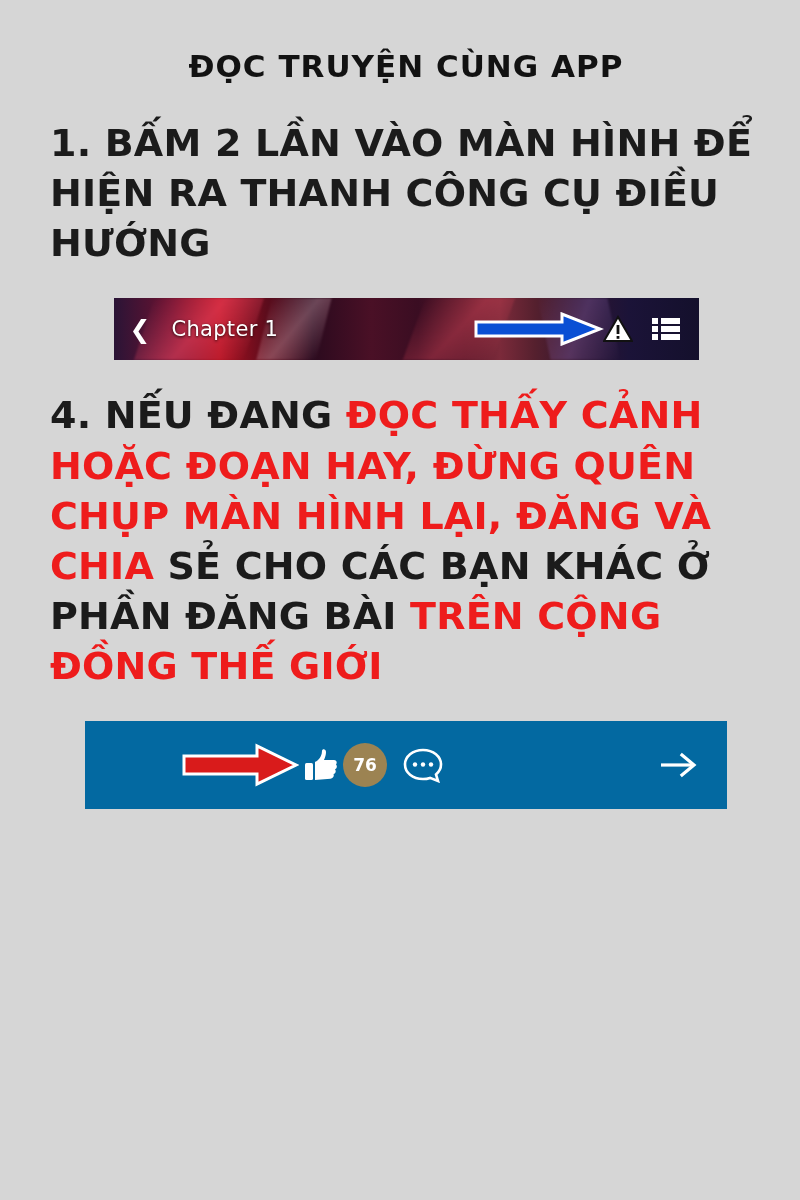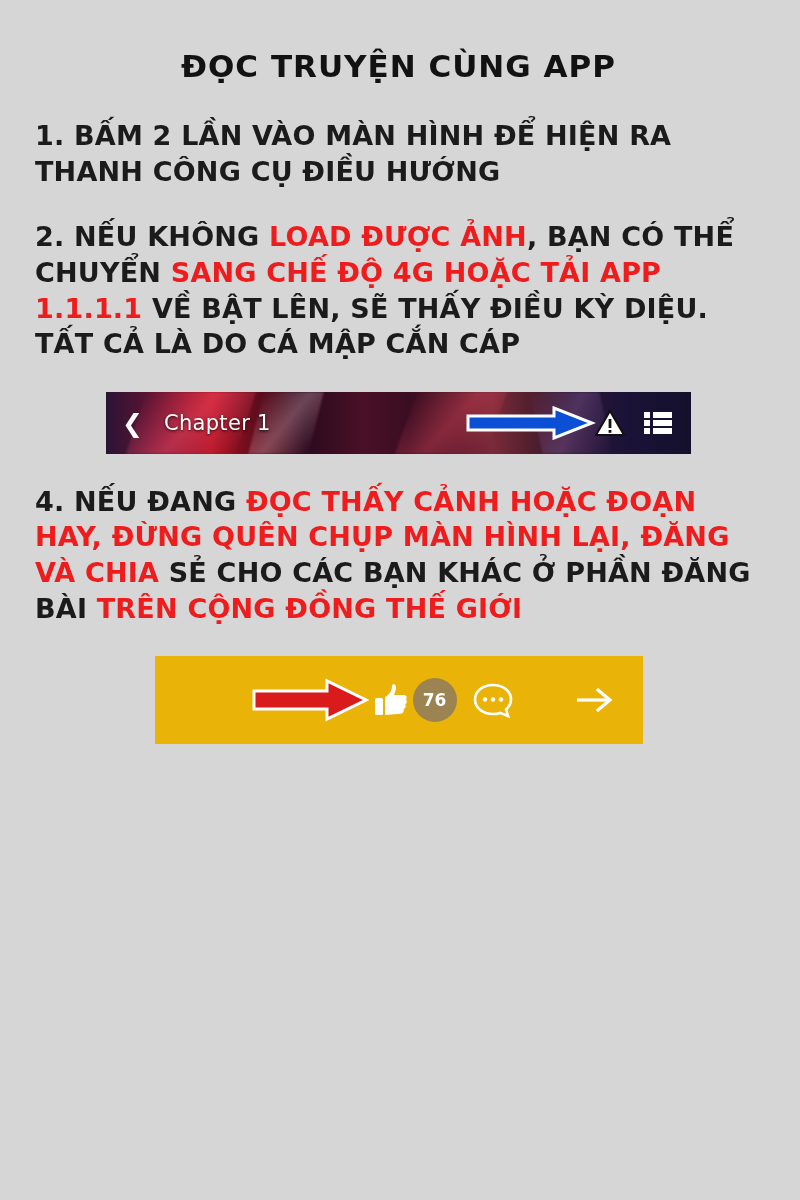--- a/index.html
+++ b/index.html
@@ -12,32 +12,32 @@
     background: #d6d6d6;
     font-family: "DejaVu Sans", sans-serif;
     color: #1b1b1b;
     overflow: hidden;
   }
   .page {
     position: relative;
     width: 800px;
     height: 1200px;
     box-sizing: border-box;
-    padding: 40px 38px 0 35px;
+    padding: 40px 38px 0 50px;
   }
   .title {
     text-align: center;
     font-size: 31px;
     font-weight: bold;
     letter-spacing: 1px;
     margin: 8px 0 34px 0;
     color: #121212;
   }
   .item {
-    font-size: 27px;
+    font-size: 38px;
     font-weight: bold;
     line-height: 1.32;
     letter-spacing: 0.2px;
     margin: 0 0 30px 0;
     color: #1b1b1b;
   }
   .r { color: #ee1c1c; }
   .k { color: #1b1b1b; }
 
   
@@ -131,24 +131,24 @@
     right: 18px;
     top: 50%;
     transform: translateY(-50%);
     width: 30px;
     height: 26px;
   }
 
   
   .bottom-bar {
     position: relative;
-    width: 488px;
+    width: 642px;
     height: 88px;
     margin: 6px auto 0 auto;
-    background: #eab308;
+    background: #0369a1;
     overflow: hidden;
   }
   .bottom-bar .red-arrow {
     position: absolute;
     left: 96px;
     top: 50%;
     transform: translateY(-50%);
     width: 118px;
     height: 44px;
   }
@@ -195,21 +195,20 @@
 </style>
 </head>
 <body>
 
 <div class="page">
 
   <div class="title">ĐỌC TRUYỆN CÙNG APP</div>
 
   <p class="item" id="item-1"><span class="k">1. BẤM 2 LẦN VÀO MÀN HÌNH ĐỂ HIỆN RA THANH CÔNG CỤ ĐIỀU HƯỚNG</span></p>
 
-  <p class="item" id="item-2"><span class="k">2. NẾU KHÔNG </span><span class="r">LOAD ĐƯỢC ẢNH</span><span class="k">, BẠN CÓ THỂ CHUYỂN </span><span class="r">SANG CHẾ ĐỘ 4G HOẶC TẢI APP 1.1.1.1</span><span class="k"> VỀ BẬT LÊN, SẼ THẤY ĐIỀU KỲ DIỆU. TẤT CẢ LÀ DO CÁ MẬP CẮN CÁP</span></p>
 
 
   <div class="chapter-bar">
     <div class="streak s1"></div>
     <div class="streak s2"></div>
     <div class="streak s3"></div>
     <div class="streak s4"></div>
 
     <div class="back-arrow">❮</div>
 

